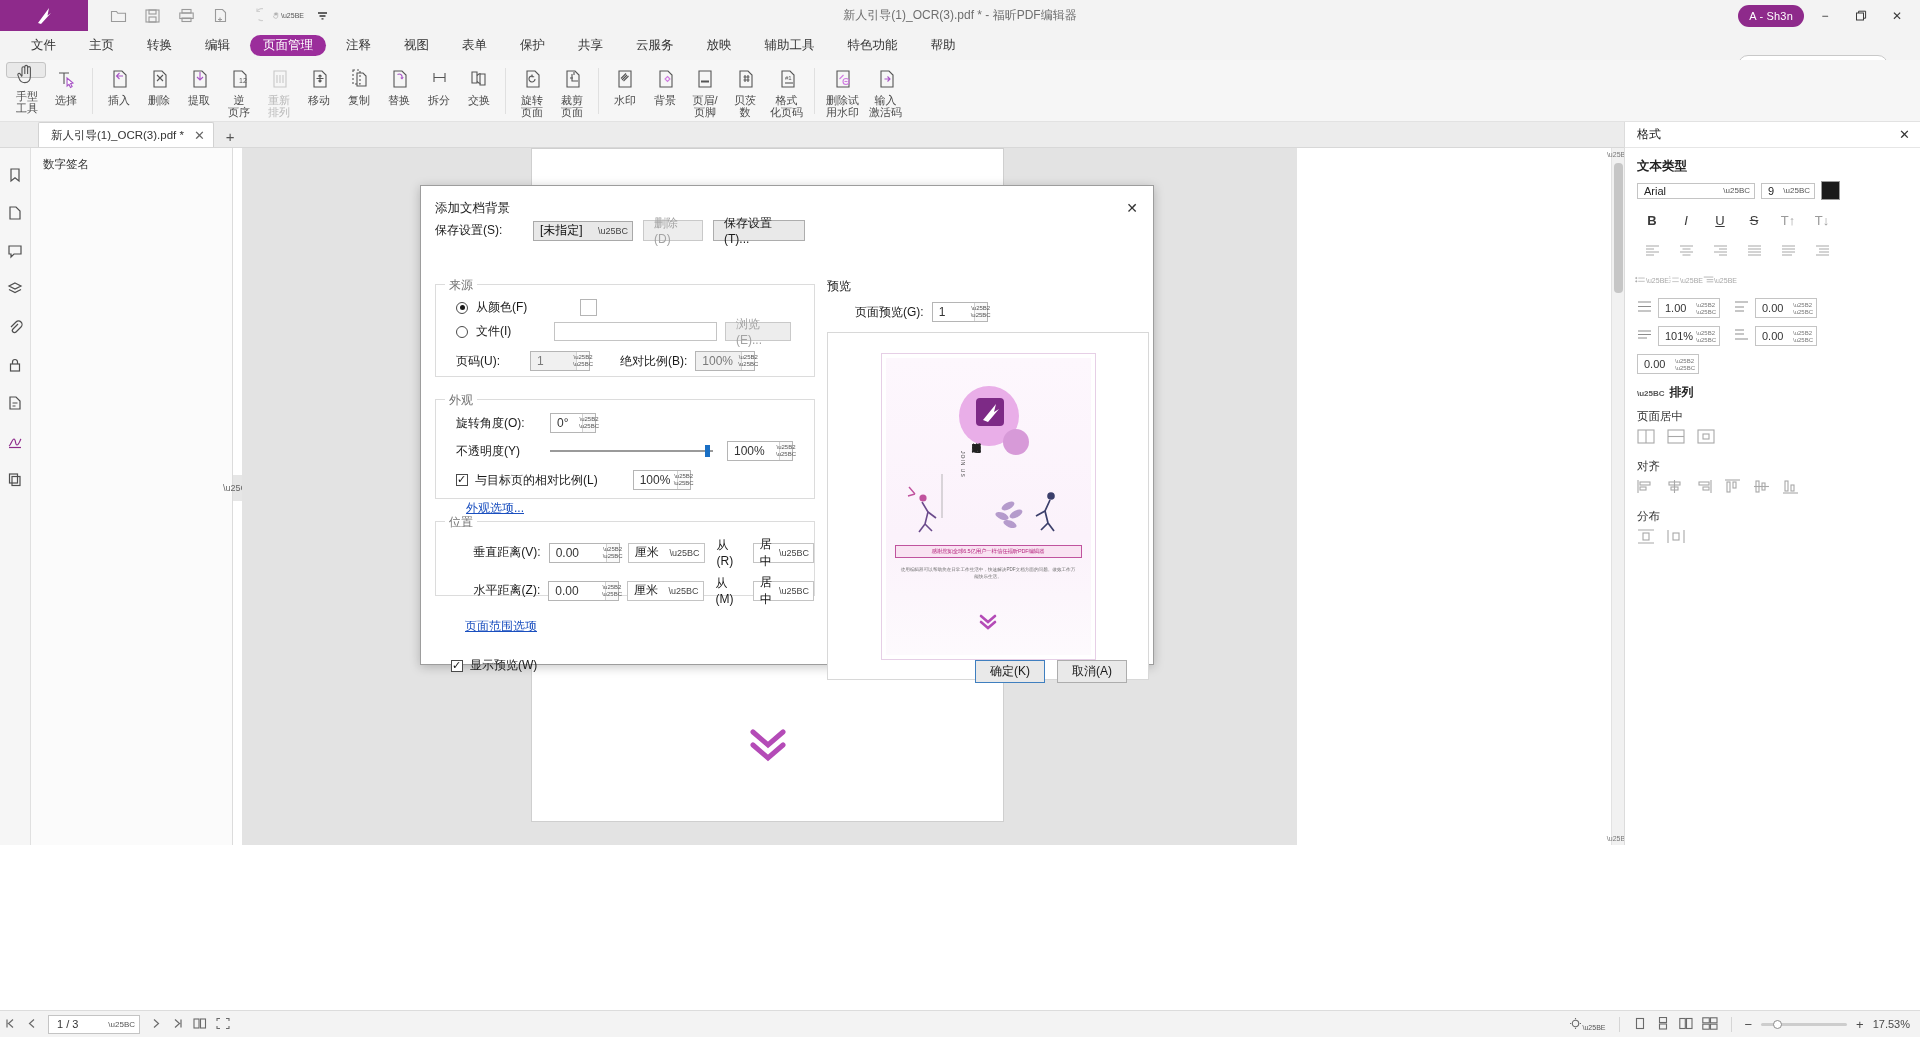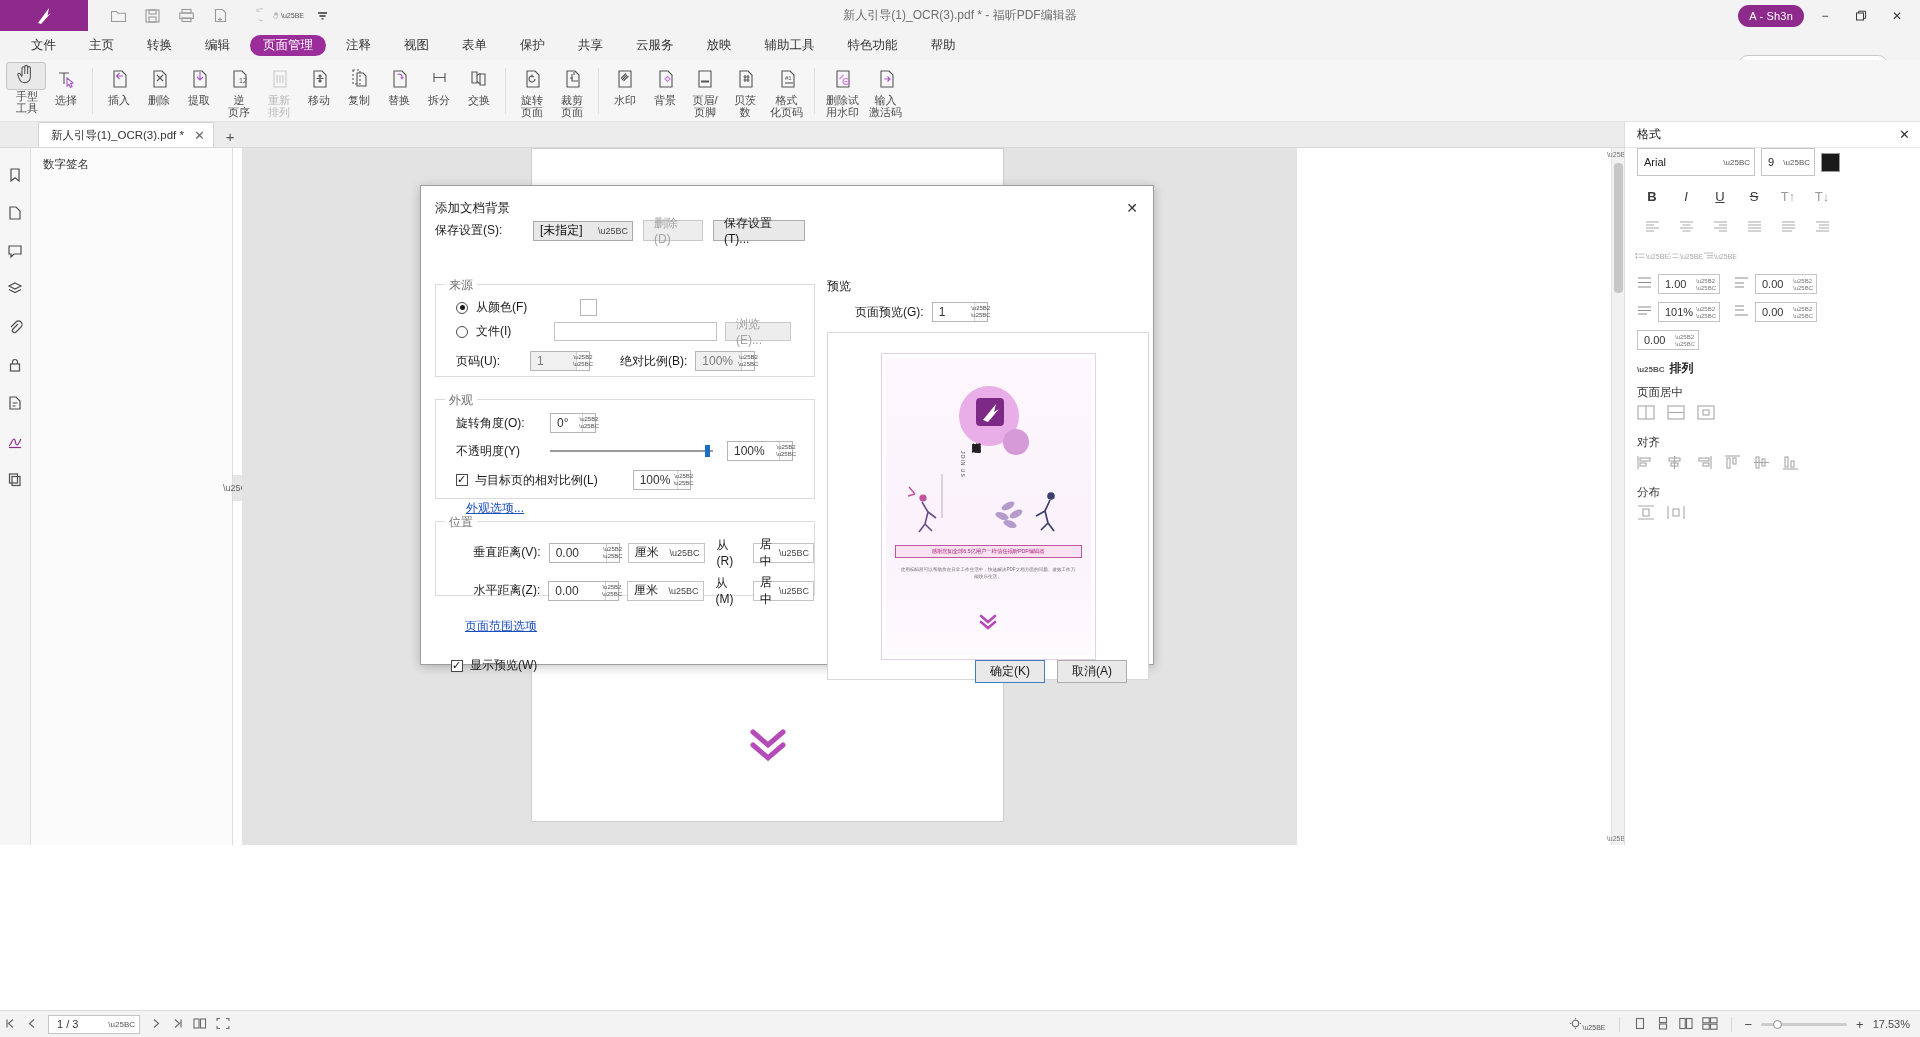--- a/index.html
+++ b/index.html
@@ -146,21 +146,21 @@
     background:#fff; border-left:1px solid #dcdcdc;
   }
   .fmt-header {
     height:26px; display:flex; align-items:center; justify-content:space-between;
     padding:0 10px 0 12px; border-bottom:1px solid #e6e6e6; background:#fff;
   }
   .fmt-header .t { font-size:12px; color:#222; }
   .fmt-sec-title { font-size:12.5px; color:#222; padding:10px 0 6px 12px; font-weight:bold; }
   .fmt-row { display:flex; align-items:center; gap:6px; padding:0 12px; margin-bottom:8px; }
   .sel {
-    height:28px; border:1px solid #c4c4c4; background:#fff; font-size:11px; color:#222;
+    height:16px; border:1px solid #c4c4c4; background:#fff; font-size:11px; color:#222;
     display:flex; align-items:center; justify-content:space-between; padding:0 4px 0 6px;
   }
   .sel .cv { font-size:8px; color:#555; margin-left:6px; }
   .swatch { width:19px; height:19px; background:#1a1a1a; border:1px solid #9a9a9a; }
   .fmt-icons { display:flex; align-items:center; gap:0px; padding:0 10px; margin-bottom:6px; }
   .fmt-ib {
     width:34px; height:24px; display:flex; align-items:center; justify-content:center;
     color:#9a9a9a; font-size:13px;
   }
   .fmt-num {
@@ -707,20 +707,21 @@
     <div class="vscroll-thumb"></div>
     <div class="vscroll-dn" style="position:absolute;bottom:0;width:13px;">\u25BC</div>
   </div>
 
   <div class="fmt">
     <div class="fmt-header">
       <span class="t">格式</span>
       <span style="font-size:13px;color:#333;">✕</span>
     </div>
 
+    <div class="fmt-sec-title">文本类型</div>
 
     <div class="fmt-row">
       <div class="sel" style="width:118px;">
         <span>Arial</span>
         <span class="cv">\u25BC</span>
       </div>
       <div class="sel" style="width:54px;">
         <span>9</span>
         <span class="cv">\u25BC</span>
       </div>

